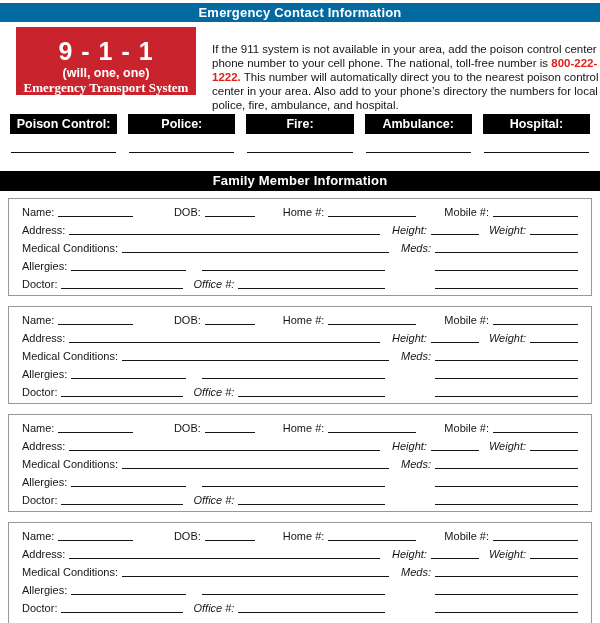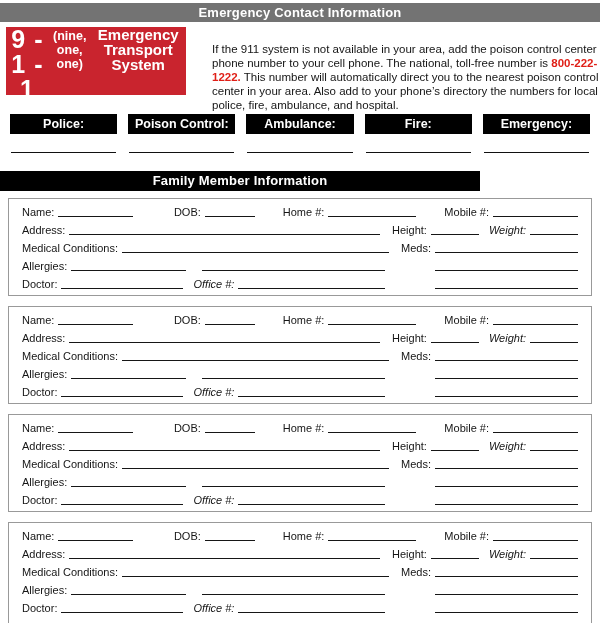--- a/index.html
+++ b/index.html
@@ -3,32 +3,32 @@
 <meta charset="utf-8">
 <style>
   html, body { margin:0; padding:0; background:#fff; }
   body {
     width:600px; height:623px; overflow:hidden; position:relative;
     font-family:"Liberation Sans", sans-serif; color:#111;
   }
   
   .title-bar {
     position:absolute; top:3px; left:0; width:600px; height:19px;
-    background:#737373; color:#fff; font-weight:bold; font-size:13px;
+    background:#0369a1; color:#fff; font-weight:bold; font-size:13px;
     text-align:center; line-height:19px; letter-spacing:.2px;
   }
   
   .box911 {
-    position:absolute; left:6px; top:27px; width:180px; height:68px;
+    position:absolute; left:16px; top:27px; width:180px; height:68px;
     color:#fff; text-align:center;
-    display:flex; flex-direction:row; justify-content:center;
+    display:flex; flex-direction:column; justify-content:flex-end;
   }
   .box911 .num { font-size:25px; font-weight:bold; line-height:25px; letter-spacing:1px; }
   .box911 .phonetic { font-size:12.5px; font-weight:bold; line-height:14px; margin-top:2px; }
-  .box911 .caption { font-size:15px; font-weight:bold; line-height:15px; }
+  .box911 .caption { font-size:13px; font-weight:bold; line-height:15px;font-family:Liberation Serif, serif; }
   
   .intro {
     position:absolute; left:196px; top:26px; width:398px;
     font-size:11.5px; line-height:14px; color:#151515; margin:16px;
   }
   .intro .phone { font-weight:bold; }
   
   .contact-bars {
     position:absolute; top:114px; left:10px; width:580px;
     display:flex; gap:11px;
@@ -37,21 +37,21 @@
     flex:1; height:20px; background:#000; color:#fff;
     font-weight:bold; font-size:12.5px; text-align:center; line-height:20px;
   }
   .contact-lines {
     position:absolute; top:137px; left:11px; width:578px; height:16px;
     display:flex; gap:13px;
   }
   .contact-line { flex:1; border-bottom:1.6px solid #111; }
   
   .family-bar {
-    position:absolute; top:171px; left:0; width:480px; height:20px;
+    position:absolute; top:171px; left:0; width:600px; height:20px;
     background:#000; color:#fff; font-weight:bold; font-size:13px;
     text-align:center; line-height:20px; letter-spacing:.2px;
   }
   .family-members { position:absolute; top:198px; left:8px; width:584px; }
   .member-block {
     box-sizing:border-box; width:584px; height:98px; margin-bottom:10px;
     border:1px solid #999; background:#fff; padding:2px 13px 0 13px;
   }
   .member-block:last-child { height:110px; margin-bottom:0; }
   .f-row {
@@ -60,43 +60,43 @@
   }
   .lbl { line-height:14px; }
   .line {
     display:block; height:0; border-bottom:1.5px solid #161616;
     margin-left:4px; margin-bottom:2px;
   }
   .line.flex { flex:1; }
   .w48 { width:48px; } .w50 { width:50px; } .w85 { width:85px; }
   .w88 { width:88px; } .w115 { width:115px; } .w122 { width:122px; }
   .w143 { width:143px; }
-  .ml8 { margin-left:12px; } .ml10 { margin-left:10px;font-style:italic; }
+  .ml8 { margin-left:12px;font-style:italic; } .ml10 { margin-left:10px;font-style:italic; }
   .ml12 { margin-left:12px;padding-left:29px; } .ml14 { margin-left:28px; } .ml16 { margin-left:16px; }
   .mr46 { margin-right:46px; }
 </style>
 </head>
 <body>
 
 <div class="title-bar">Emergency Contact Information</div>
 
 <div class="box911" style="background: rgb(201, 36, 46);">
   <div class="num">9 - 1 - 1</div>
-  <div class="phonetic">(nine, one, one)</div>
+  <div class="phonetic">(will, one, one)</div>
   <div class="caption">Emergency Transport System</div>
 </div>
 
 <p class="intro"><span>If the 911 system is not available in your area, add the poison control center phone number to your cell phone. The national, toll-free number is </span><span class="phone" style="color: rgb(224, 31, 23);">800-222-1222.</span><span> This number will automatically direct you to the nearest poison control center in your area. Also add to your phone’s directory the numbers for local police, fire, ambulance, and hospital.</span></p>
 
 <div class="contact-bars">
+  <div class="contact-bar">Poison Control:</div>
   <div class="contact-bar">Police:</div>
-  <div class="contact-bar">Poison Control:</div>
+  <div class="contact-bar">Fire:</div>
   <div class="contact-bar">Ambulance:</div>
-  <div class="contact-bar">Fire:</div>
-  <div class="contact-bar">Emergency:</div>
+  <div class="contact-bar">Hospital:</div>
 </div>
 
 <div class="contact-lines">
   <span class="contact-line"></span>
   <span class="contact-line"></span>
   <span class="contact-line"></span>
   <span class="contact-line"></span>
   <span class="contact-line"></span>
 </div>
 

